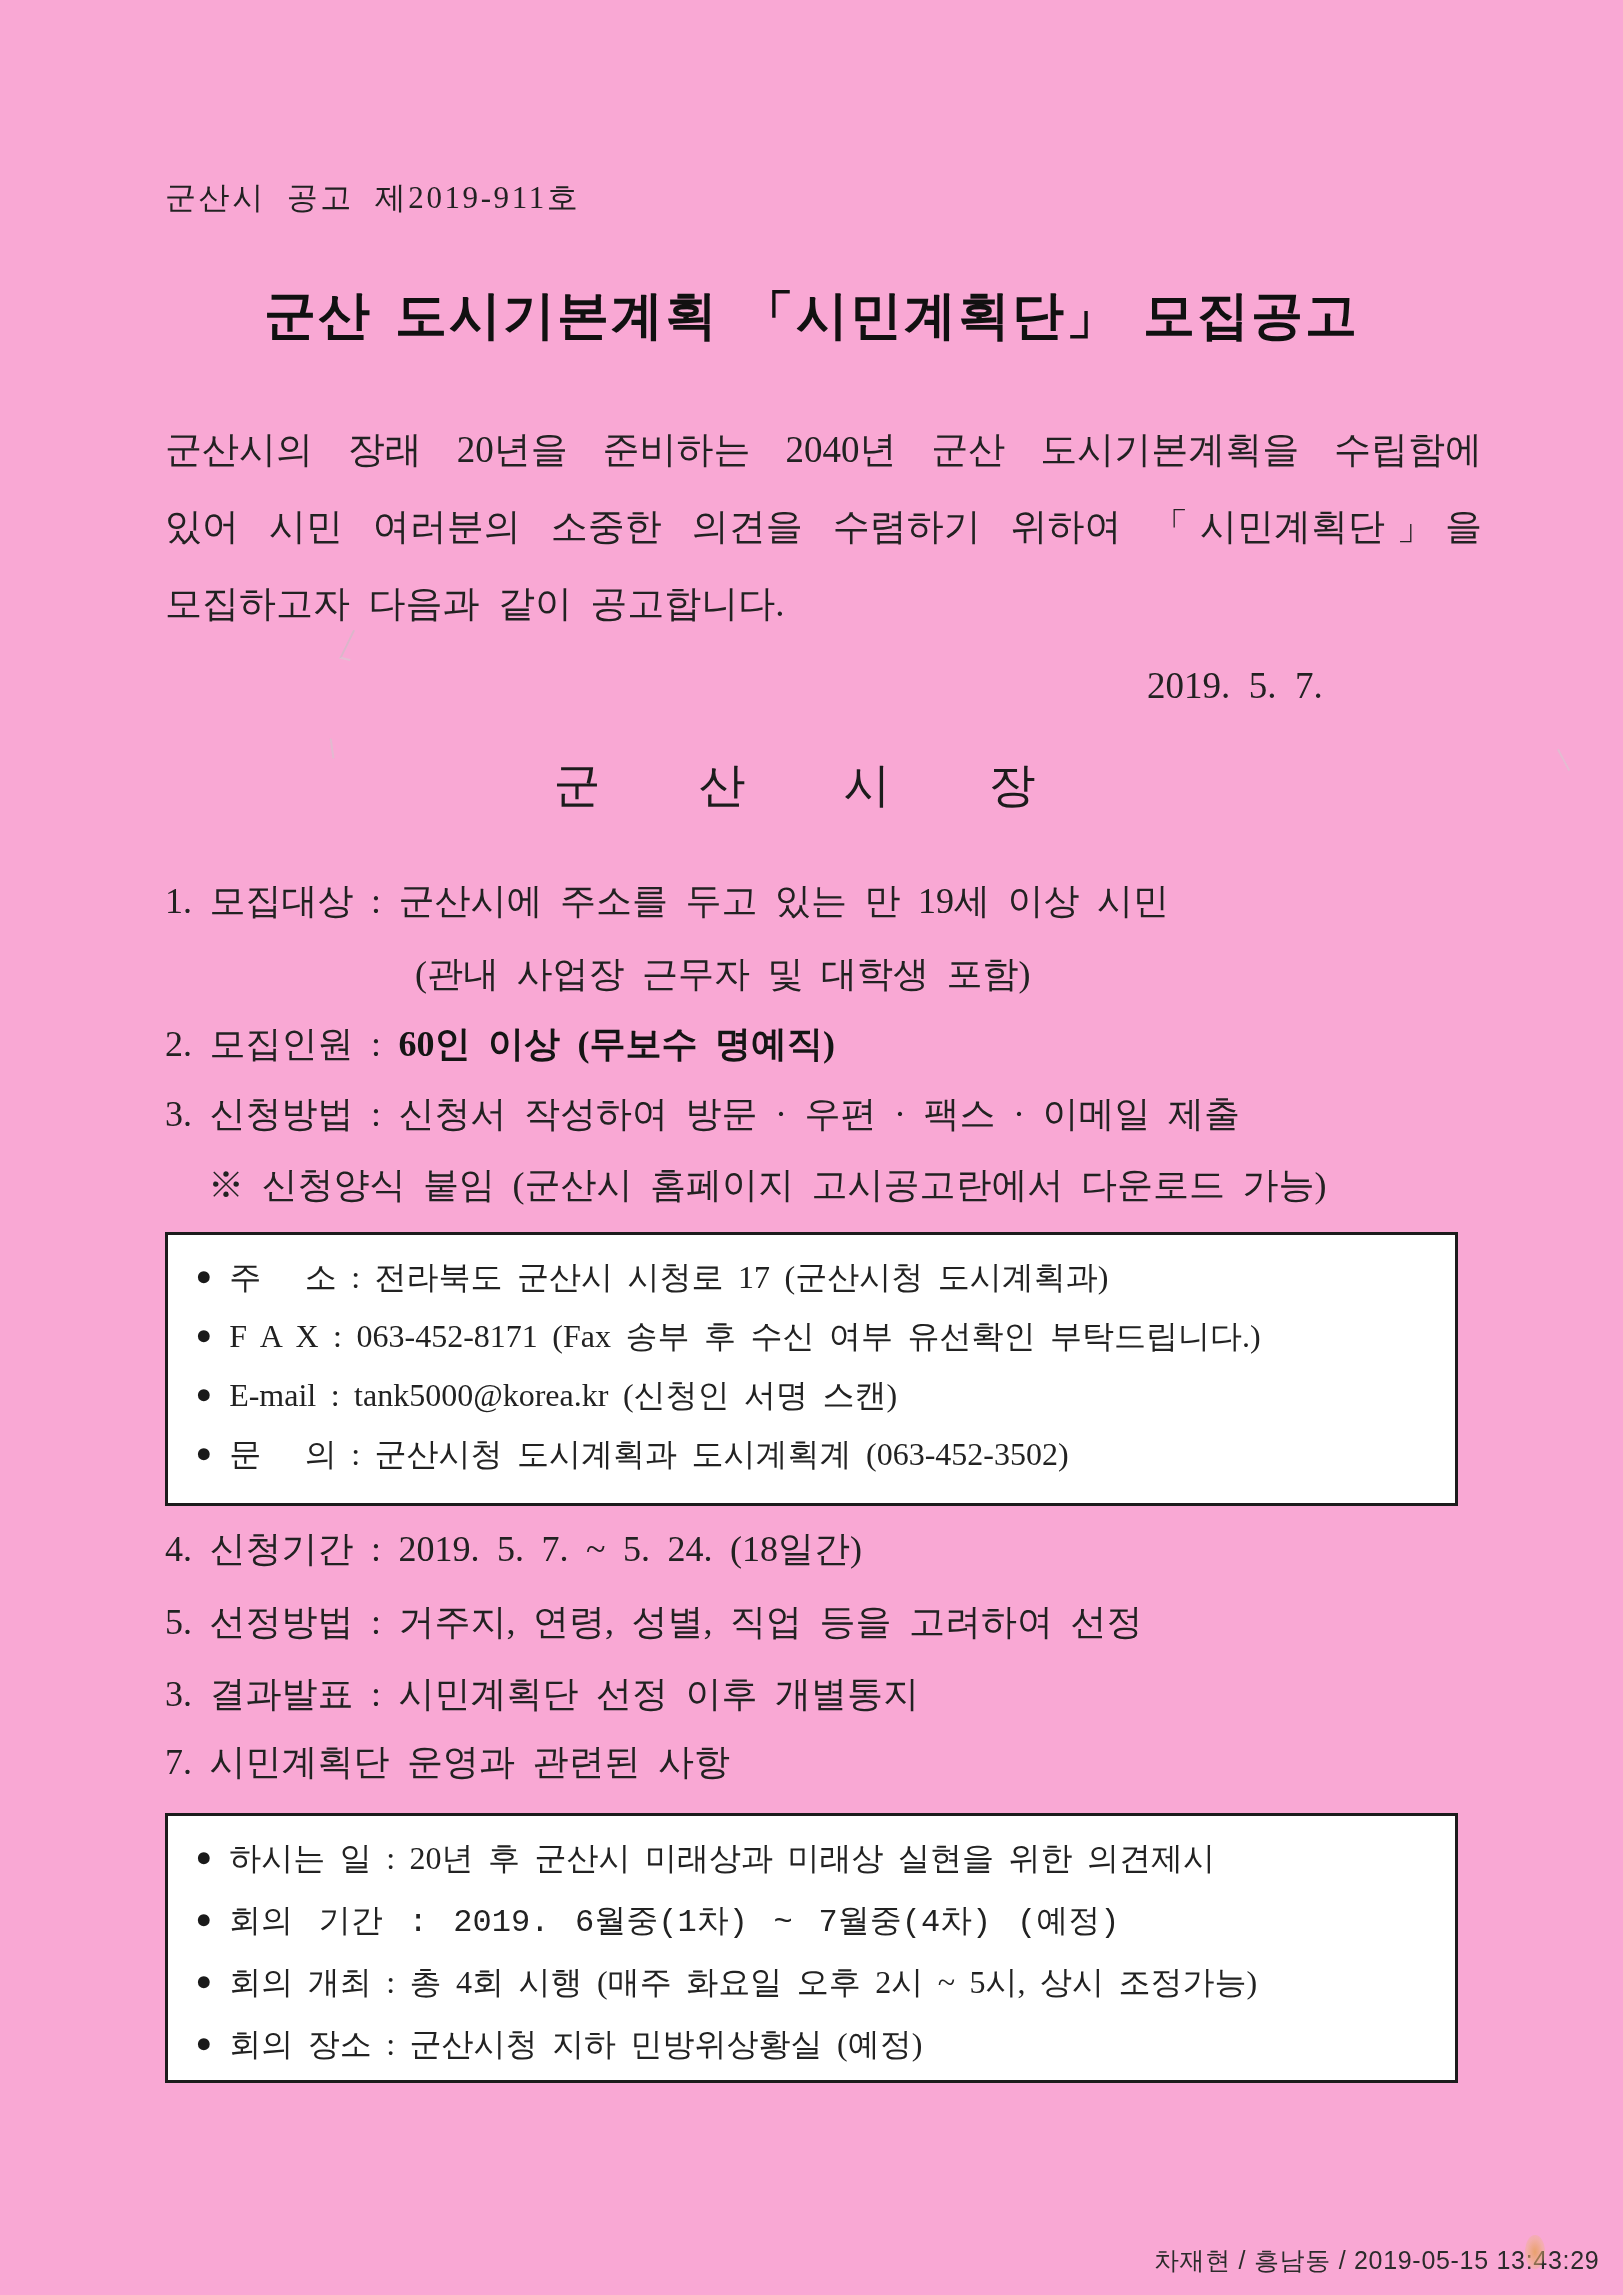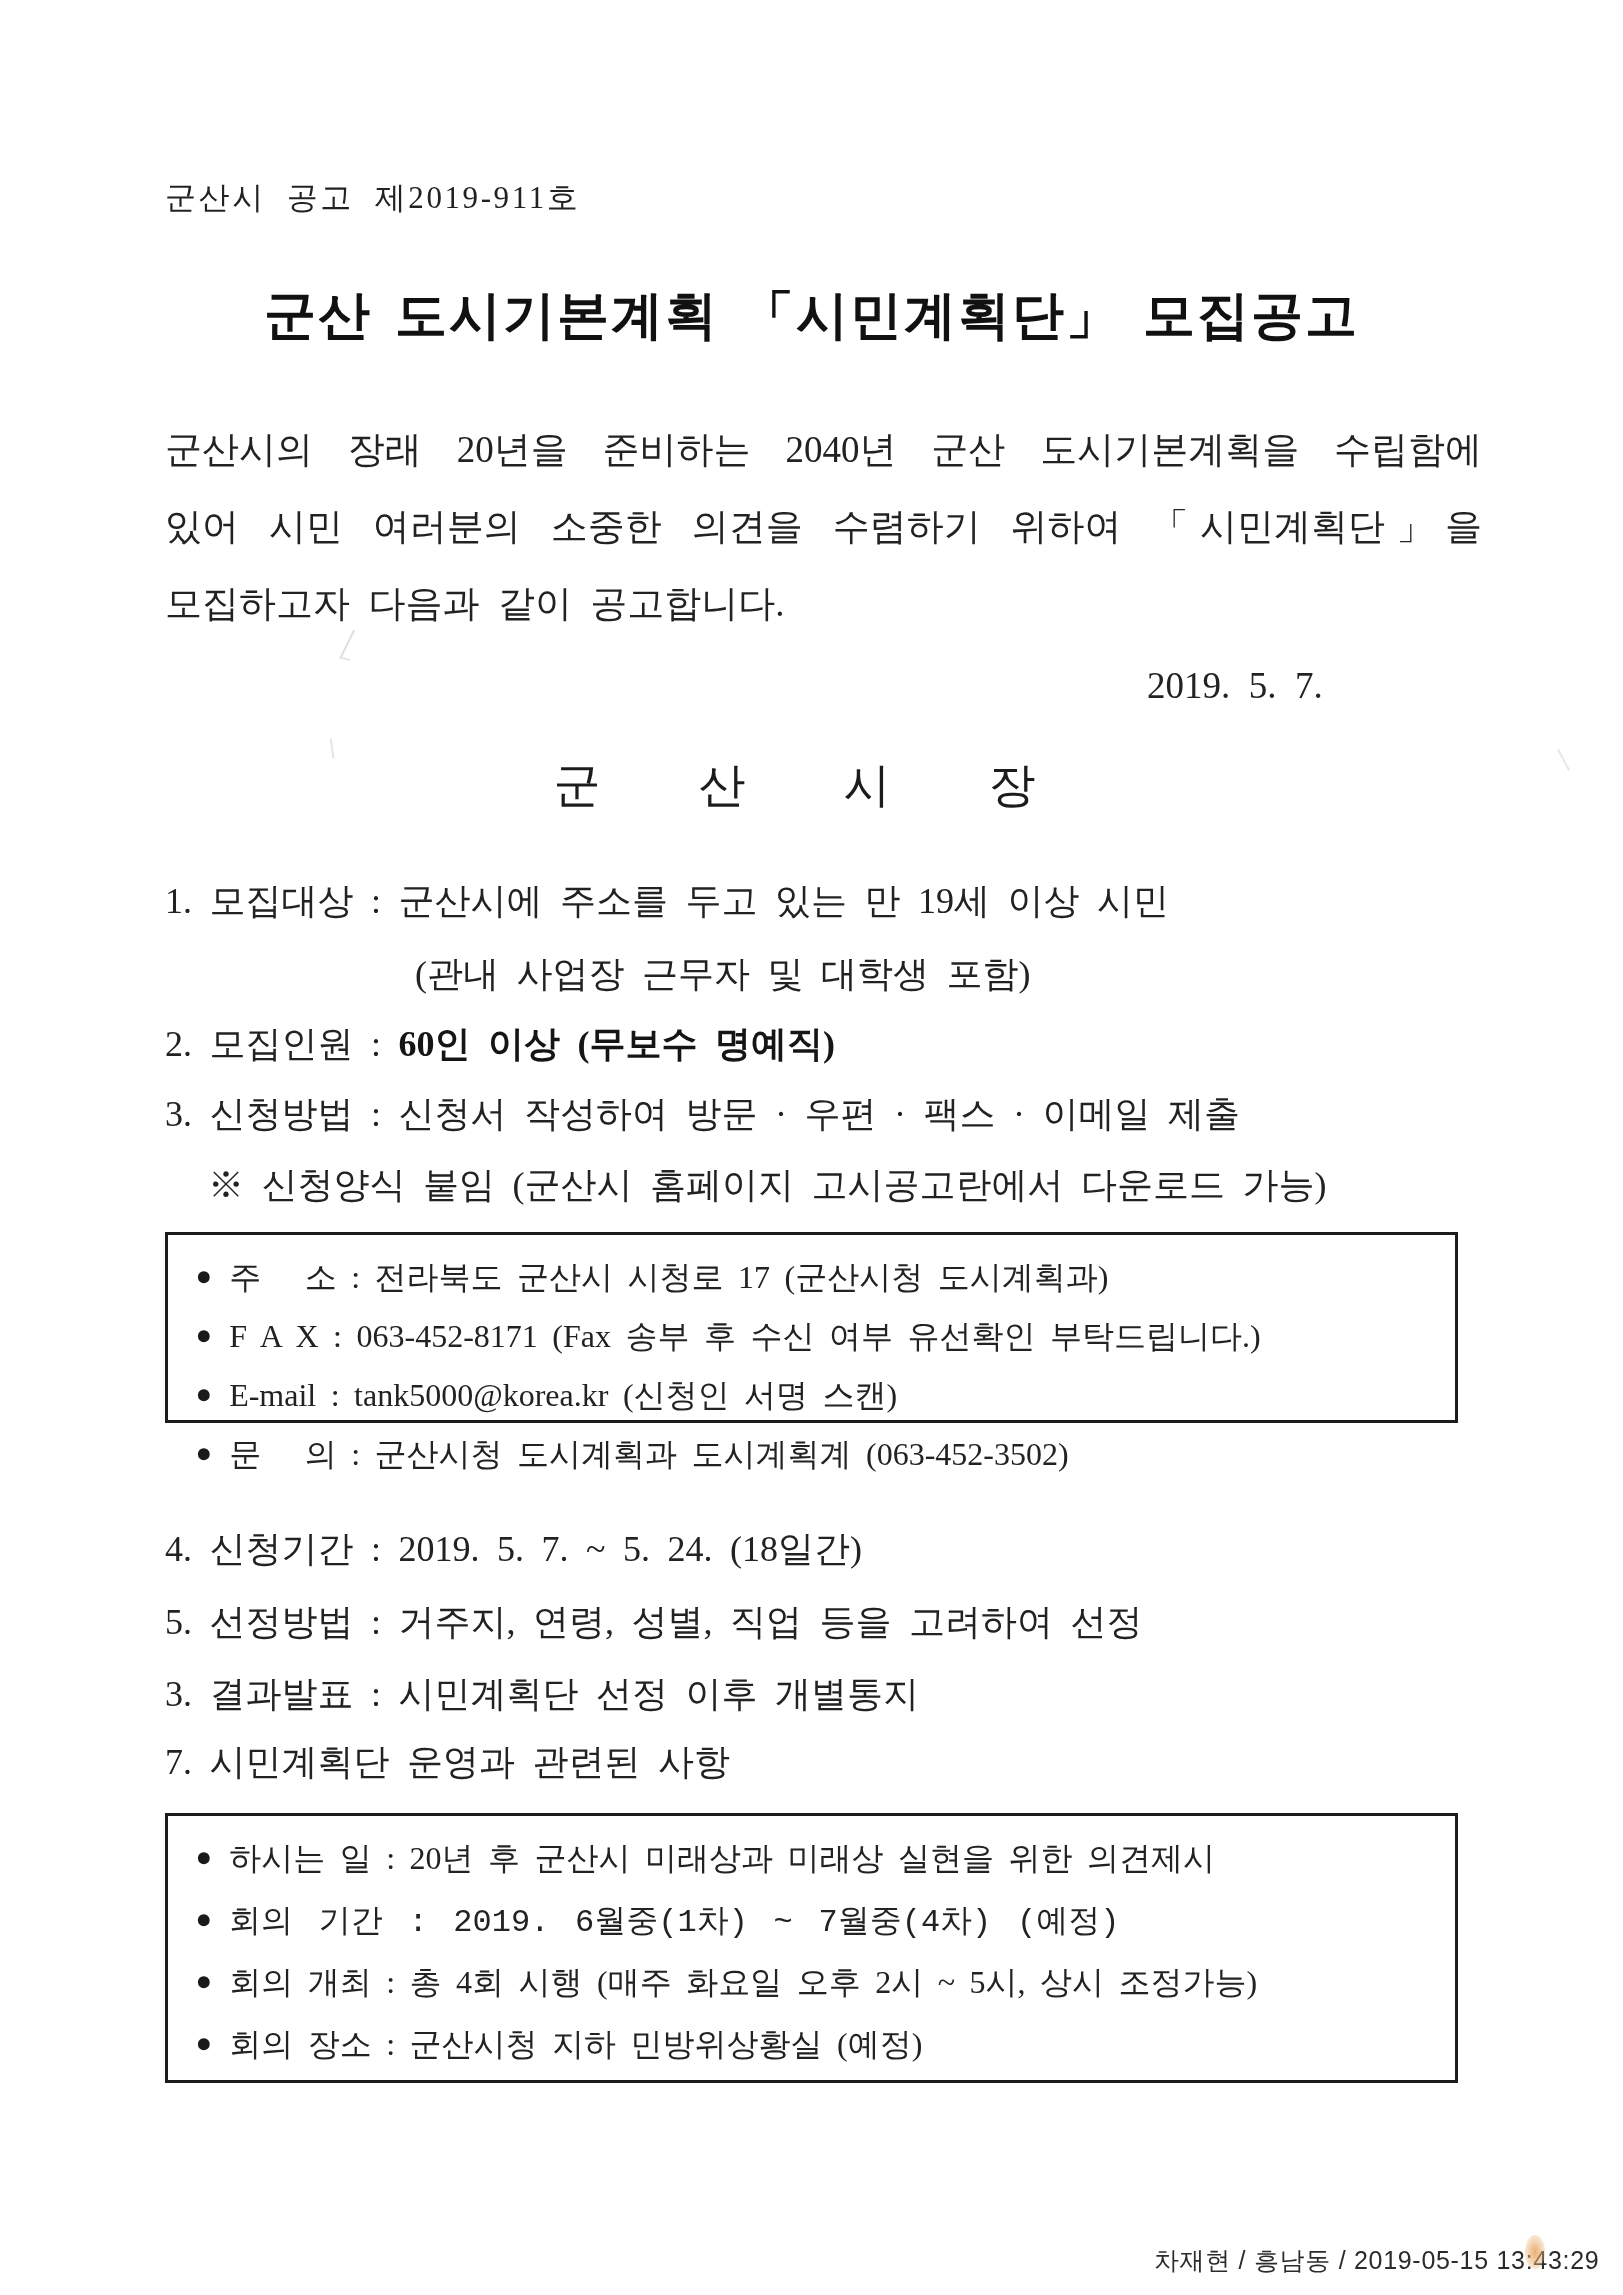--- a/index.html
+++ b/index.html
@@ -5,21 +5,21 @@
 <style>
   html, body {
     margin: 0;
     padding: 0;
     background: #e8e8e8;
   }
   .page {
     position: relative;
     width: 1623px;
     height: 2295px;
-    background: #ffffff;
+    background: #f9a8d4;
     overflow: hidden;
     font-family: "Liberation Serif", "DejaVu Serif", serif;
     color: #1f1f1f;
   }
 
   
   .notice-no {
     position: absolute;
     left: 165px;
     top: 177px;
@@ -106,21 +106,21 @@
 
   
   .info-box {
     position: absolute;
     left: 165px;
     width: 1293px;
     border: 3.3px solid #1c1c1c;
     box-sizing: border-box;
     background: #fff;
   }
-  .box-contact   { top: 1232px; height: 191px; }
+  .box-contact   { top: 1232px; height: 274px; }
   .box-operation { top: 1813px; height: 270px; }
 
   .brow {
     position: absolute;
     left: 27.5px;
     right: 10.5px;
     font-size: 32px;
     white-space: pre;
     word-spacing: 6.5px;
     color: #222;

